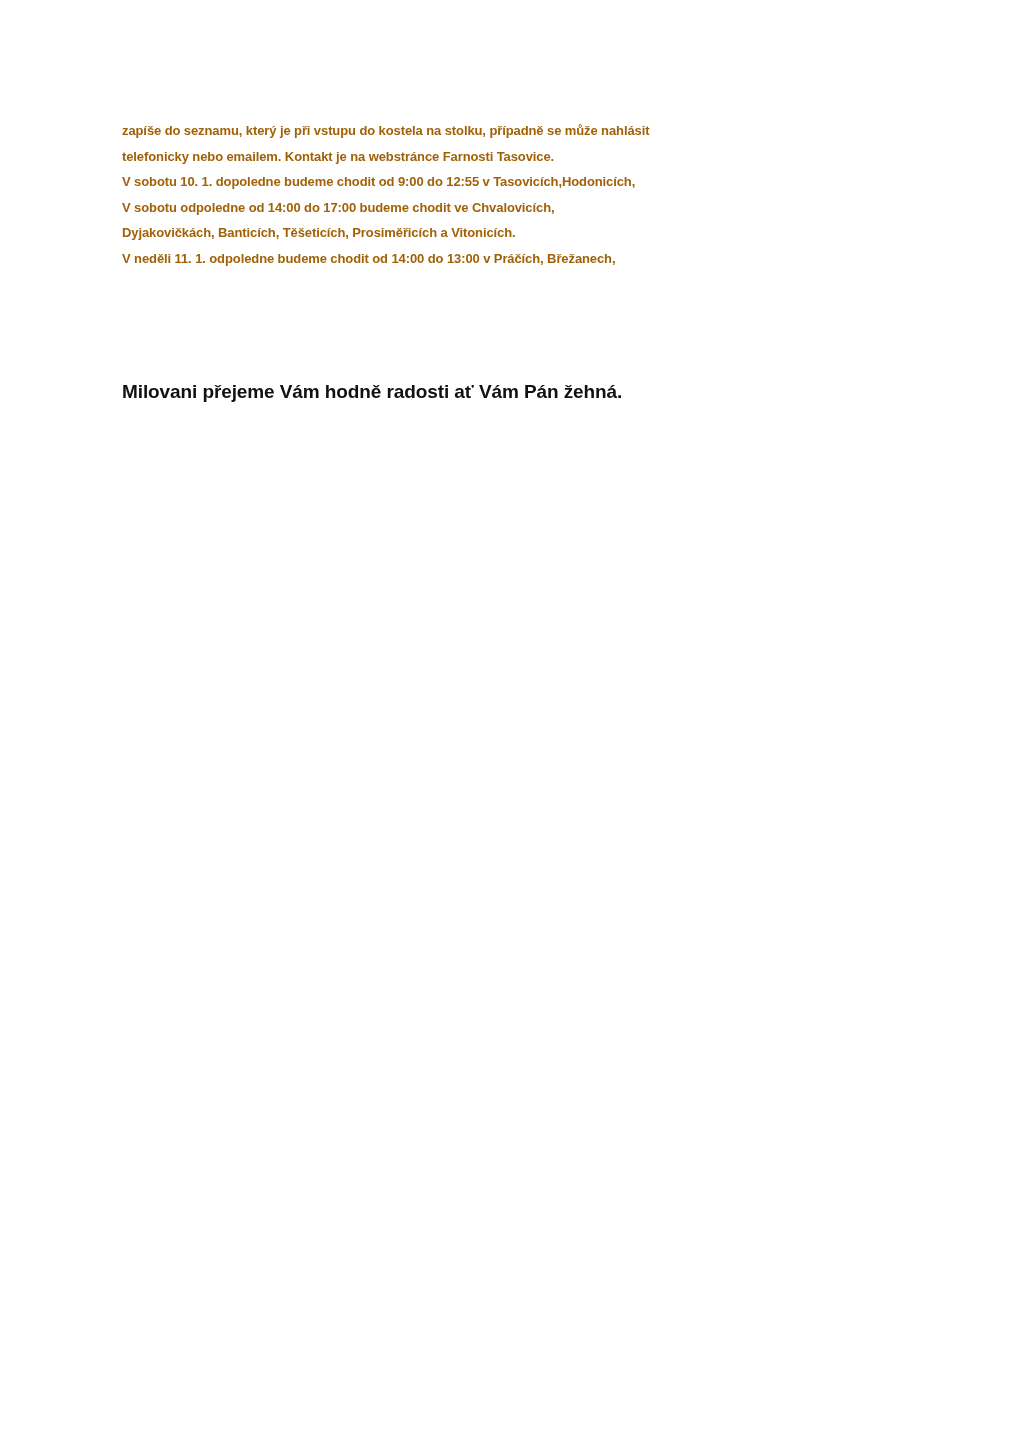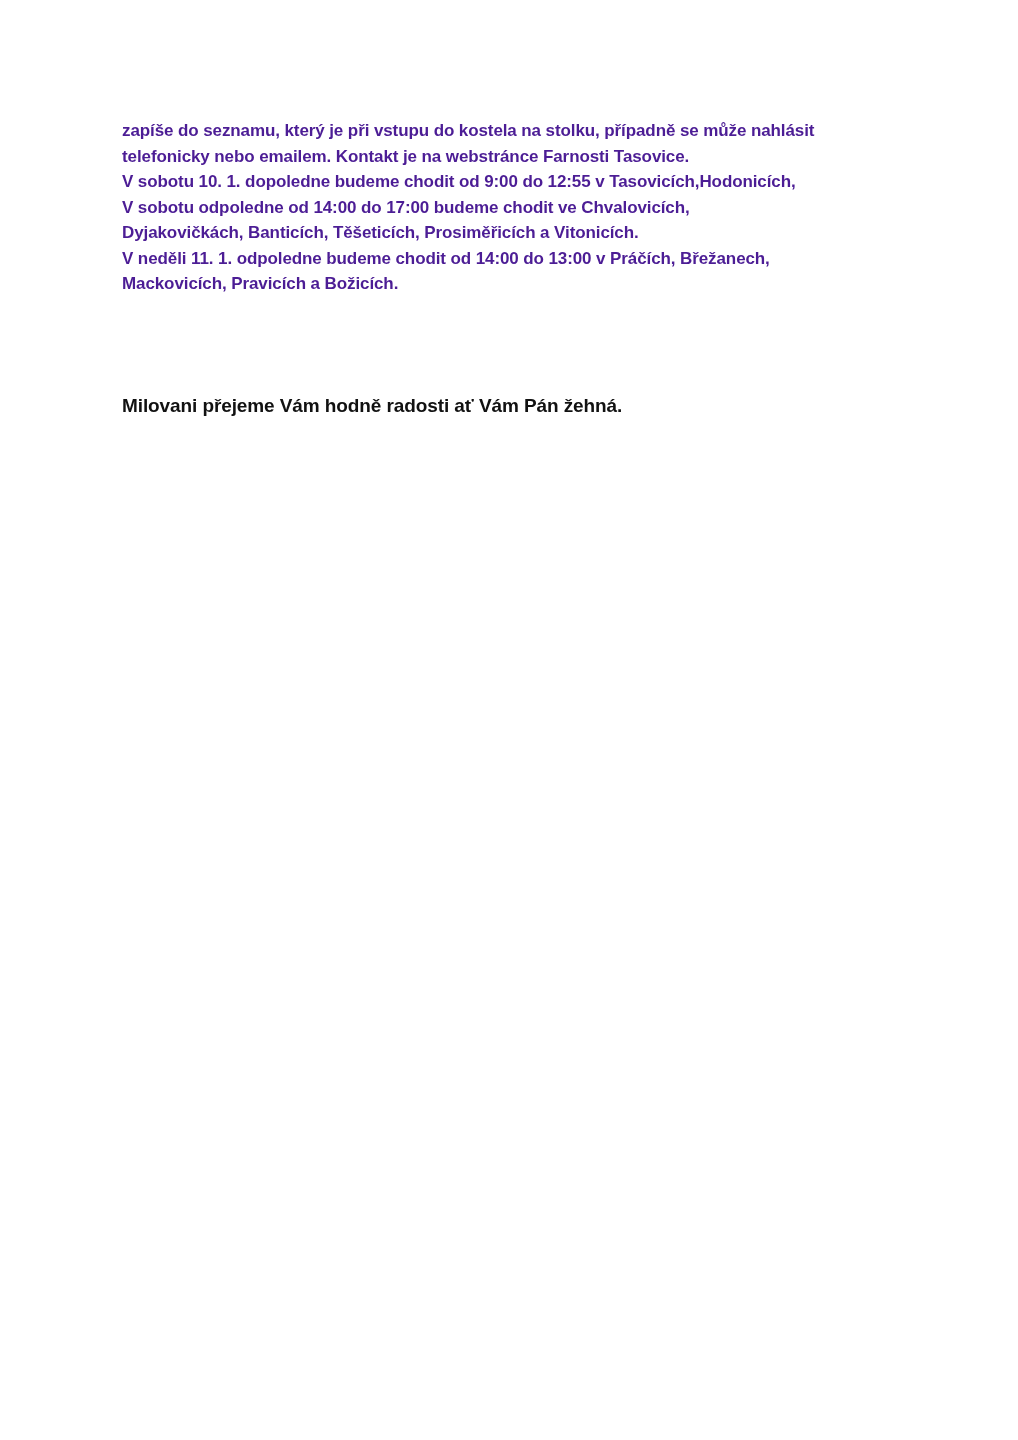--- a/index.html
+++ b/index.html
@@ -14,51 +14,50 @@
     margin: 0 auto;
     background: #ffffff;
     overflow: hidden;
     font-family: "Liberation Sans", "DejaVu Sans", sans-serif;
   }
   .text-block {
     position: absolute;
     left: 122px;
     top: 118px;
     width: 800px;
-    color: #4c1d95;
+    color: #a16207;
     font-weight: bold;
-    font-size: 17px;
+    font-size: 13px;
     line-height: 25.5px;
     letter-spacing: -0.1px;
   }
   .line {
     min-height: 25.5px;
     white-space: pre;
   }
   .closing-block {
     position: absolute;
     left: 122px;
-    top: 393px;
+    top: 379px;
     width: 800px;
     color: #111111;
     font-weight: bold;
     font-size: 19px;
     line-height: 25.5px;
     letter-spacing: -0.1px;
   }
 </style>
 </head>
 <body>
 
 <div class="page">
   <div class="text-block">
     <div class="line">zapíše do seznamu, který je při vstupu do kostela na stolku, případně se může nahlásit</div>
     <div class="line">telefonicky nebo emailem. Kontakt je na webstránce Farnosti Tasovice.</div>
     <div class="line">V sobotu 10. 1. dopoledne budeme chodit od 9:00 do 12:55 v Tasovicích,Hodonicích,</div>
     <div class="line">V sobotu odpoledne od 14:00 do 17:00 budeme chodit ve Chvalovicích,</div>
     <div class="line">Dyjakovičkách, Banticích, Těšeticích, Prosiměřicích a Vitonicích.</div>
     <div class="line">V neděli 11. 1. odpoledne budeme chodit od 14:00 do 13:00 v Práčích, Břežanech,</div>
-    <div class="line">Mackovicích, Pravicích a Božicích.</div>
   </div>
   <div class="closing-block">
     <div class="line">Milovani přejeme Vám hodně radosti ať Vám Pán žehná.</div>
   </div>
 </div>
 
 </body></html>

